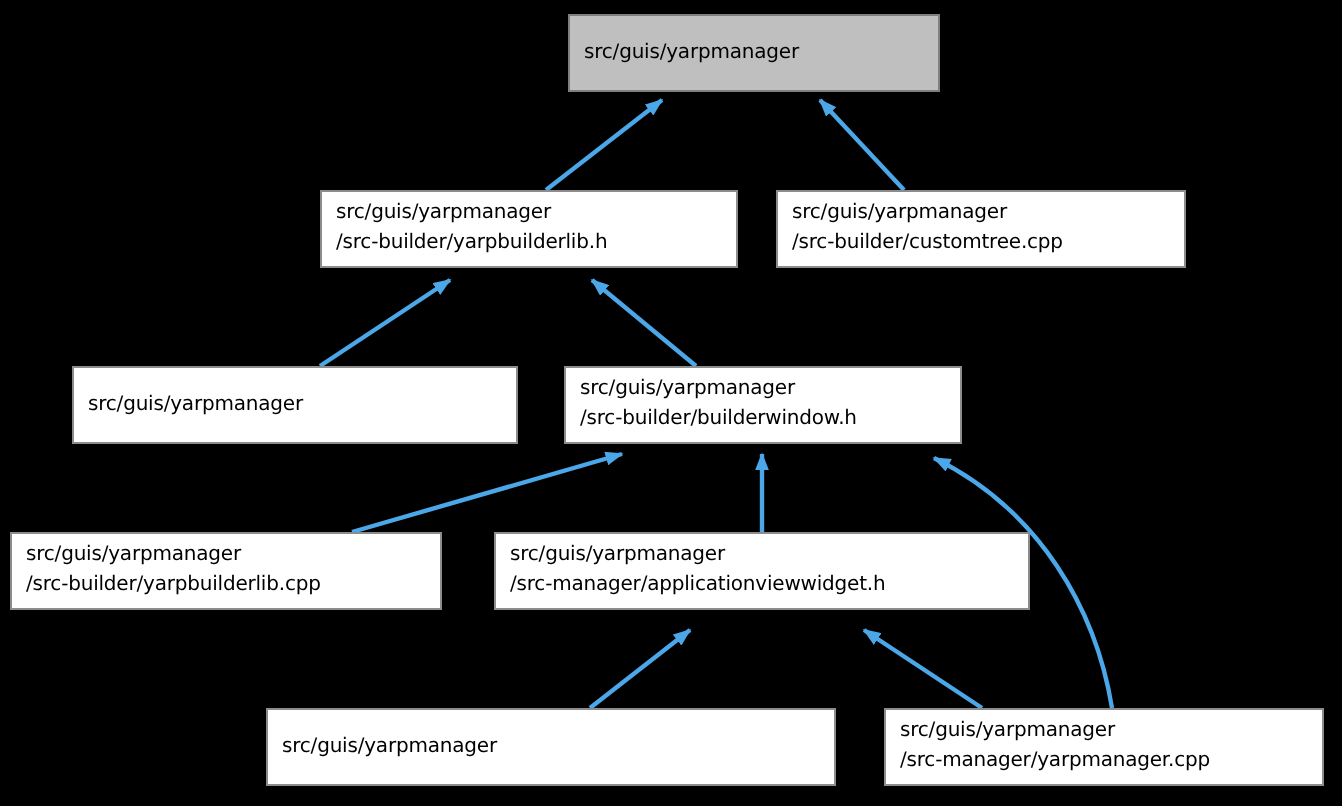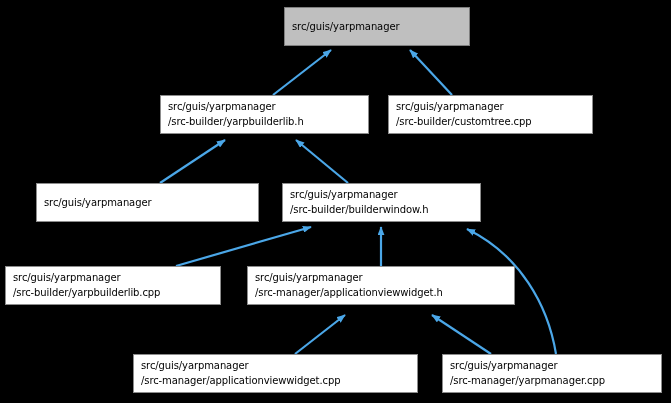--- a/index.html
+++ b/index.html
@@ -105,21 +105,20 @@
     <span class="line">/src-builder/yarpbuilderlib.cpp</span>
   </div>
 
   <div class="node" style="left:247px; top:266px; width:268px; height:39px;">
     <span class="line">src/guis/yarpmanager</span>
     <span class="line">/src-manager/applicationviewwidget.h</span>
   </div>
 
   <div class="node" style="left:133px; top:354px; width:285px; height:39px;">
     <span class="line">src/guis/yarpmanager</span>
-    <span class="line">/src-manager/applicationviewwidget.cpp</span>
   </div>
 
   <div class="node" style="left:442px; top:354px; width:220px; height:39px;">
     <span class="line">src/guis/yarpmanager</span>
     <span class="line">/src-manager/yarpmanager.cpp</span>
   </div>
 
 </div>
 
 </body></html>

